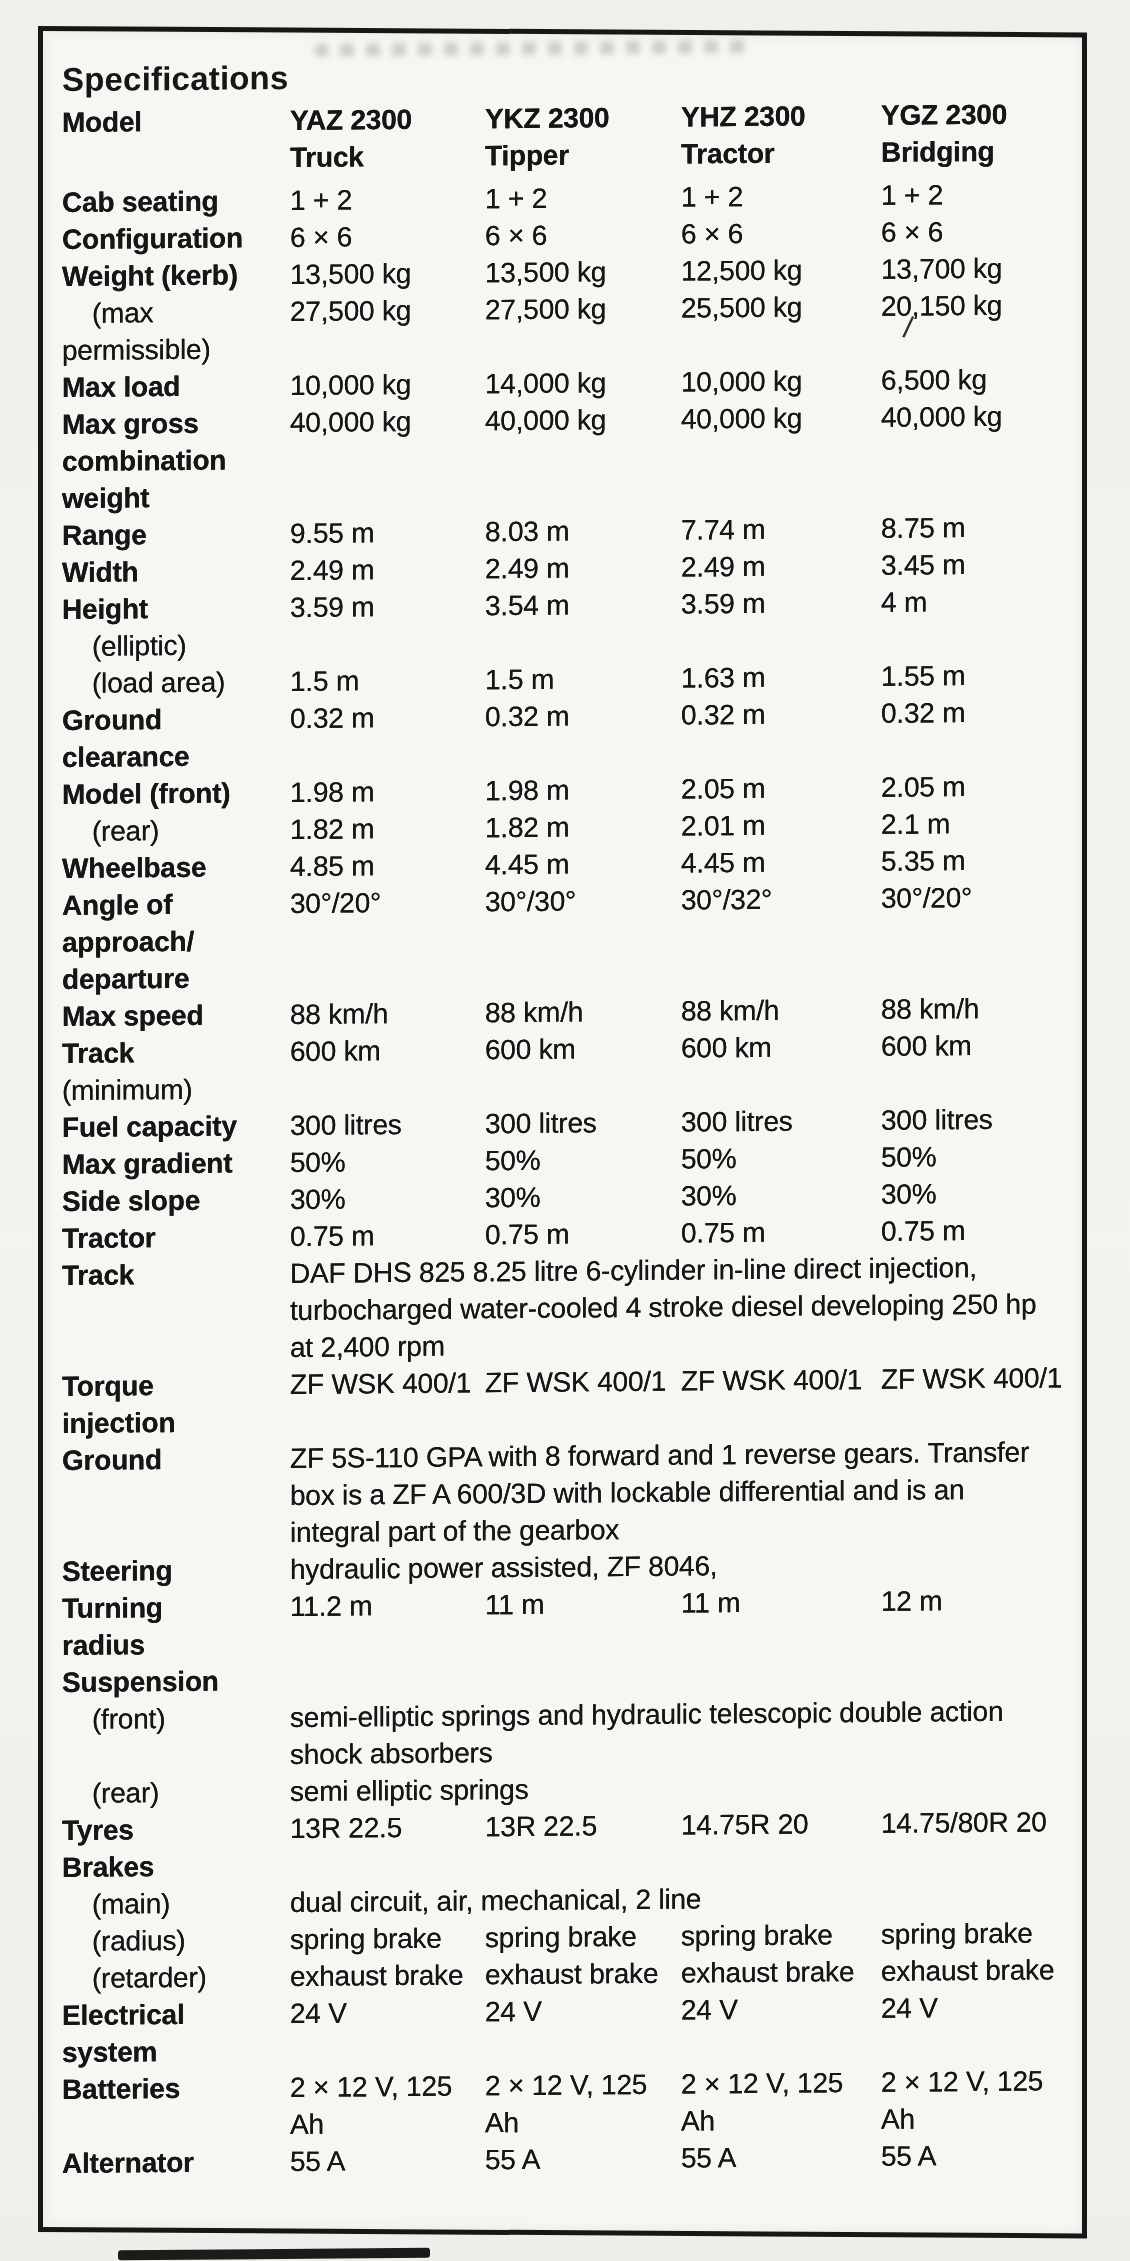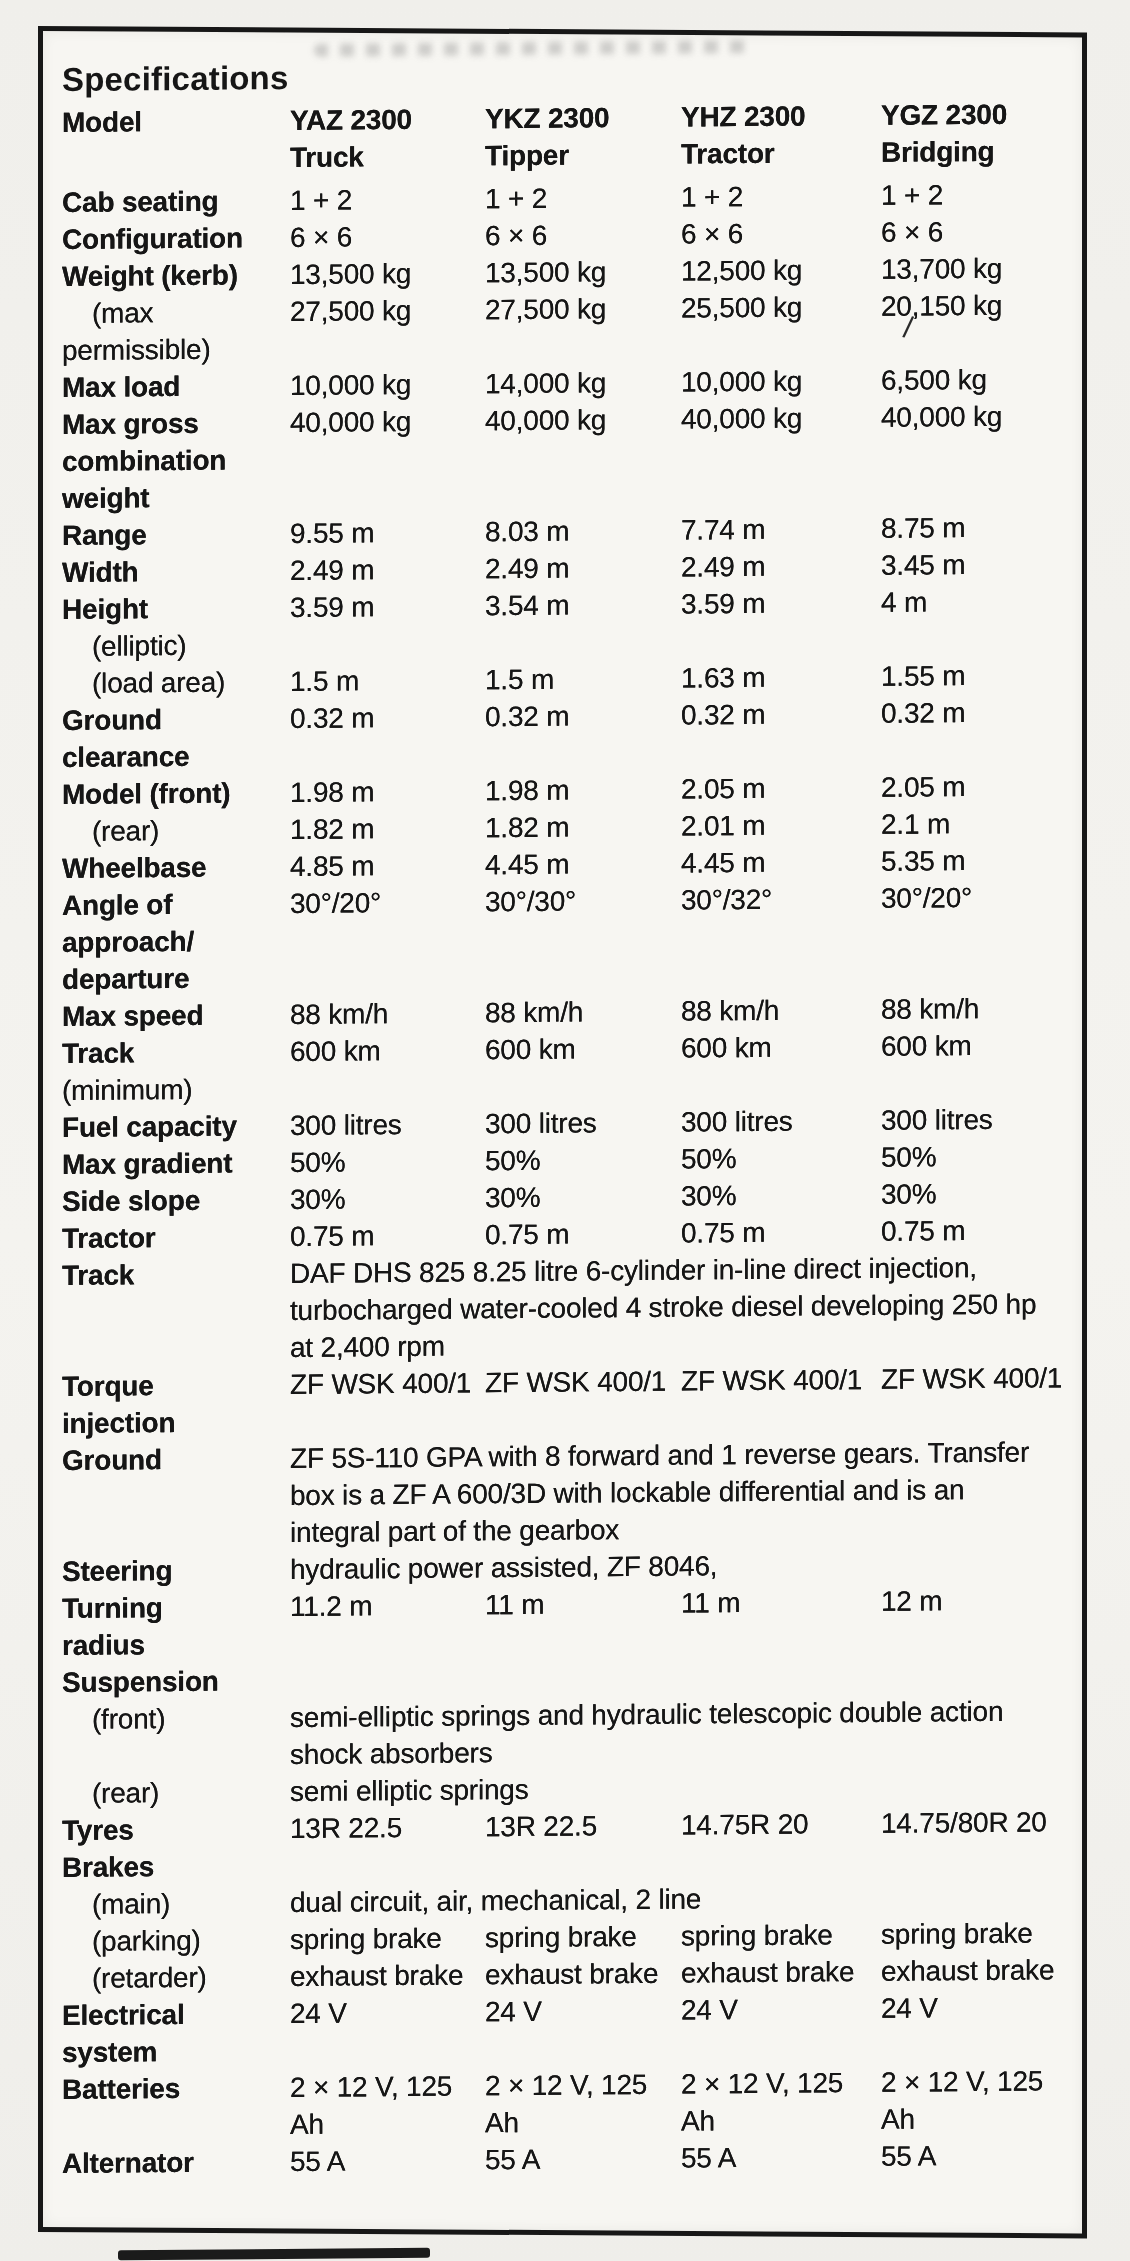--- a/index.html
+++ b/index.html
@@ -319,21 +319,21 @@
         <div class="cell val">14.75/80R 20</div>
       </div>
       <div class="row">
         <div class="cell label"><span>Brakes</span></div>
       </div>
       <div class="row">
         <div class="cell label note ind"><span>(main)</span></div>
         <div class="cell spanv">dual circuit, air, mechanical, 2 line</div>
       </div>
       <div class="row">
-        <div class="cell label note ind"><span>(parking)</span></div>
+        <div class="cell label note ind"><span>(radius)</span></div>
         <div class="cell val">spring brake</div>
         <div class="cell val">spring brake</div>
         <div class="cell val">spring brake</div>
         <div class="cell val">spring brake</div>
       </div>
       <div class="row">
         <div class="cell label note ind"><span>(retarder)</span></div>
         <div class="cell val">exhaust brake</div>
         <div class="cell val">exhaust brake</div>
         <div class="cell val">exhaust brake</div>

